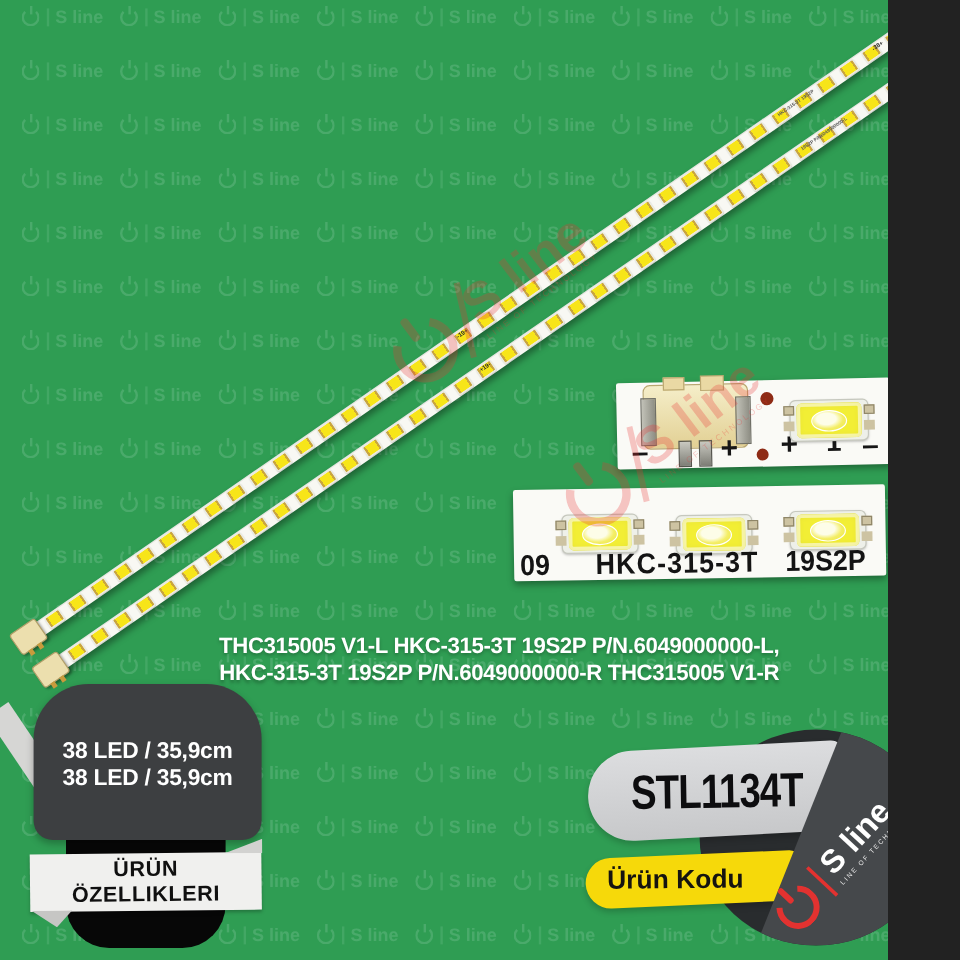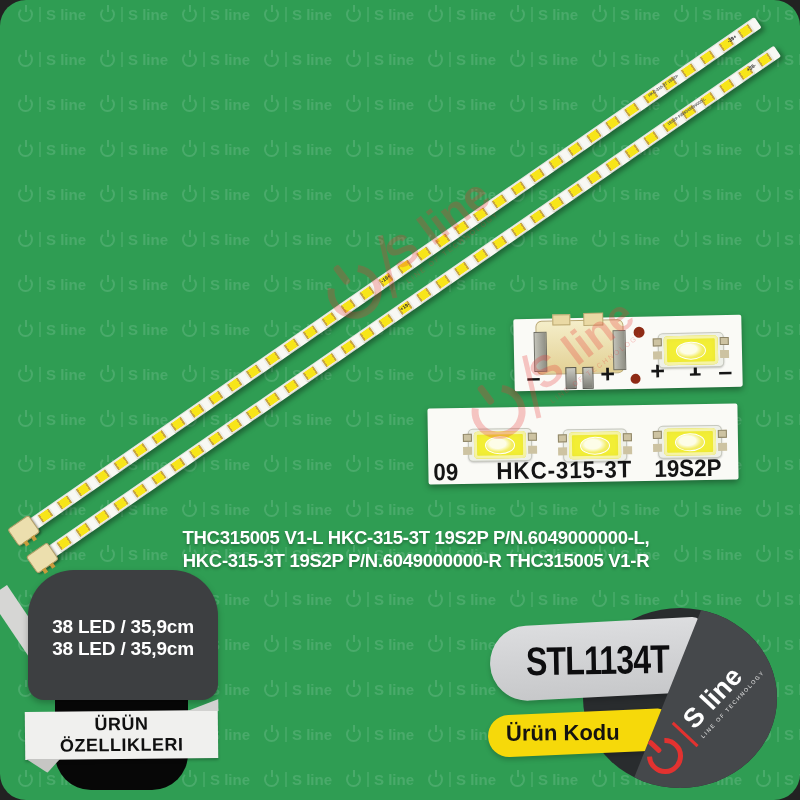--- a/index.html
+++ b/index.html
@@ -1,17 +1,17 @@
 <!DOCTYPE html>
 <html><head>
 <meta charset="utf-8">
 <style>
   html,body{margin:0;padding:0;background:#222;}
-  #canvas{position:relative;width:800px;height:800px;overflow:hidden;
-          background:#2f9d53;font-family:"Liberation Sans",sans-serif;border-radius:26px;}
+  #canvas{position:relative;width:740px;height:800px;overflow:hidden;
+          background:#2f9d53;font-family:"Liberation Sans",sans-serif;}
 
   
   #wm-layer{position:absolute;inset:0;z-index:1;}
   .wm{position:absolute;display:flex;align-items:center;color:#6fbe8c;opacity:.42;}
   .wm-pwr{width:11px;height:11px;border:2px solid currentColor;border-top-color:transparent;
           border-radius:50%;position:relative;flex:none;}
   .wm-pwr::after{content:"";position:absolute;left:50%;top:-4px;transform:translateX(-50%);
           width:2px;height:7px;background:currentColor;}
   .wm-sep{width:2px;height:15px;background:currentColor;margin:0 5px 0 6px;opacity:.7;flex:none;}
   .wm-label{font-weight:700;font-size:15px;white-space:nowrap;}

